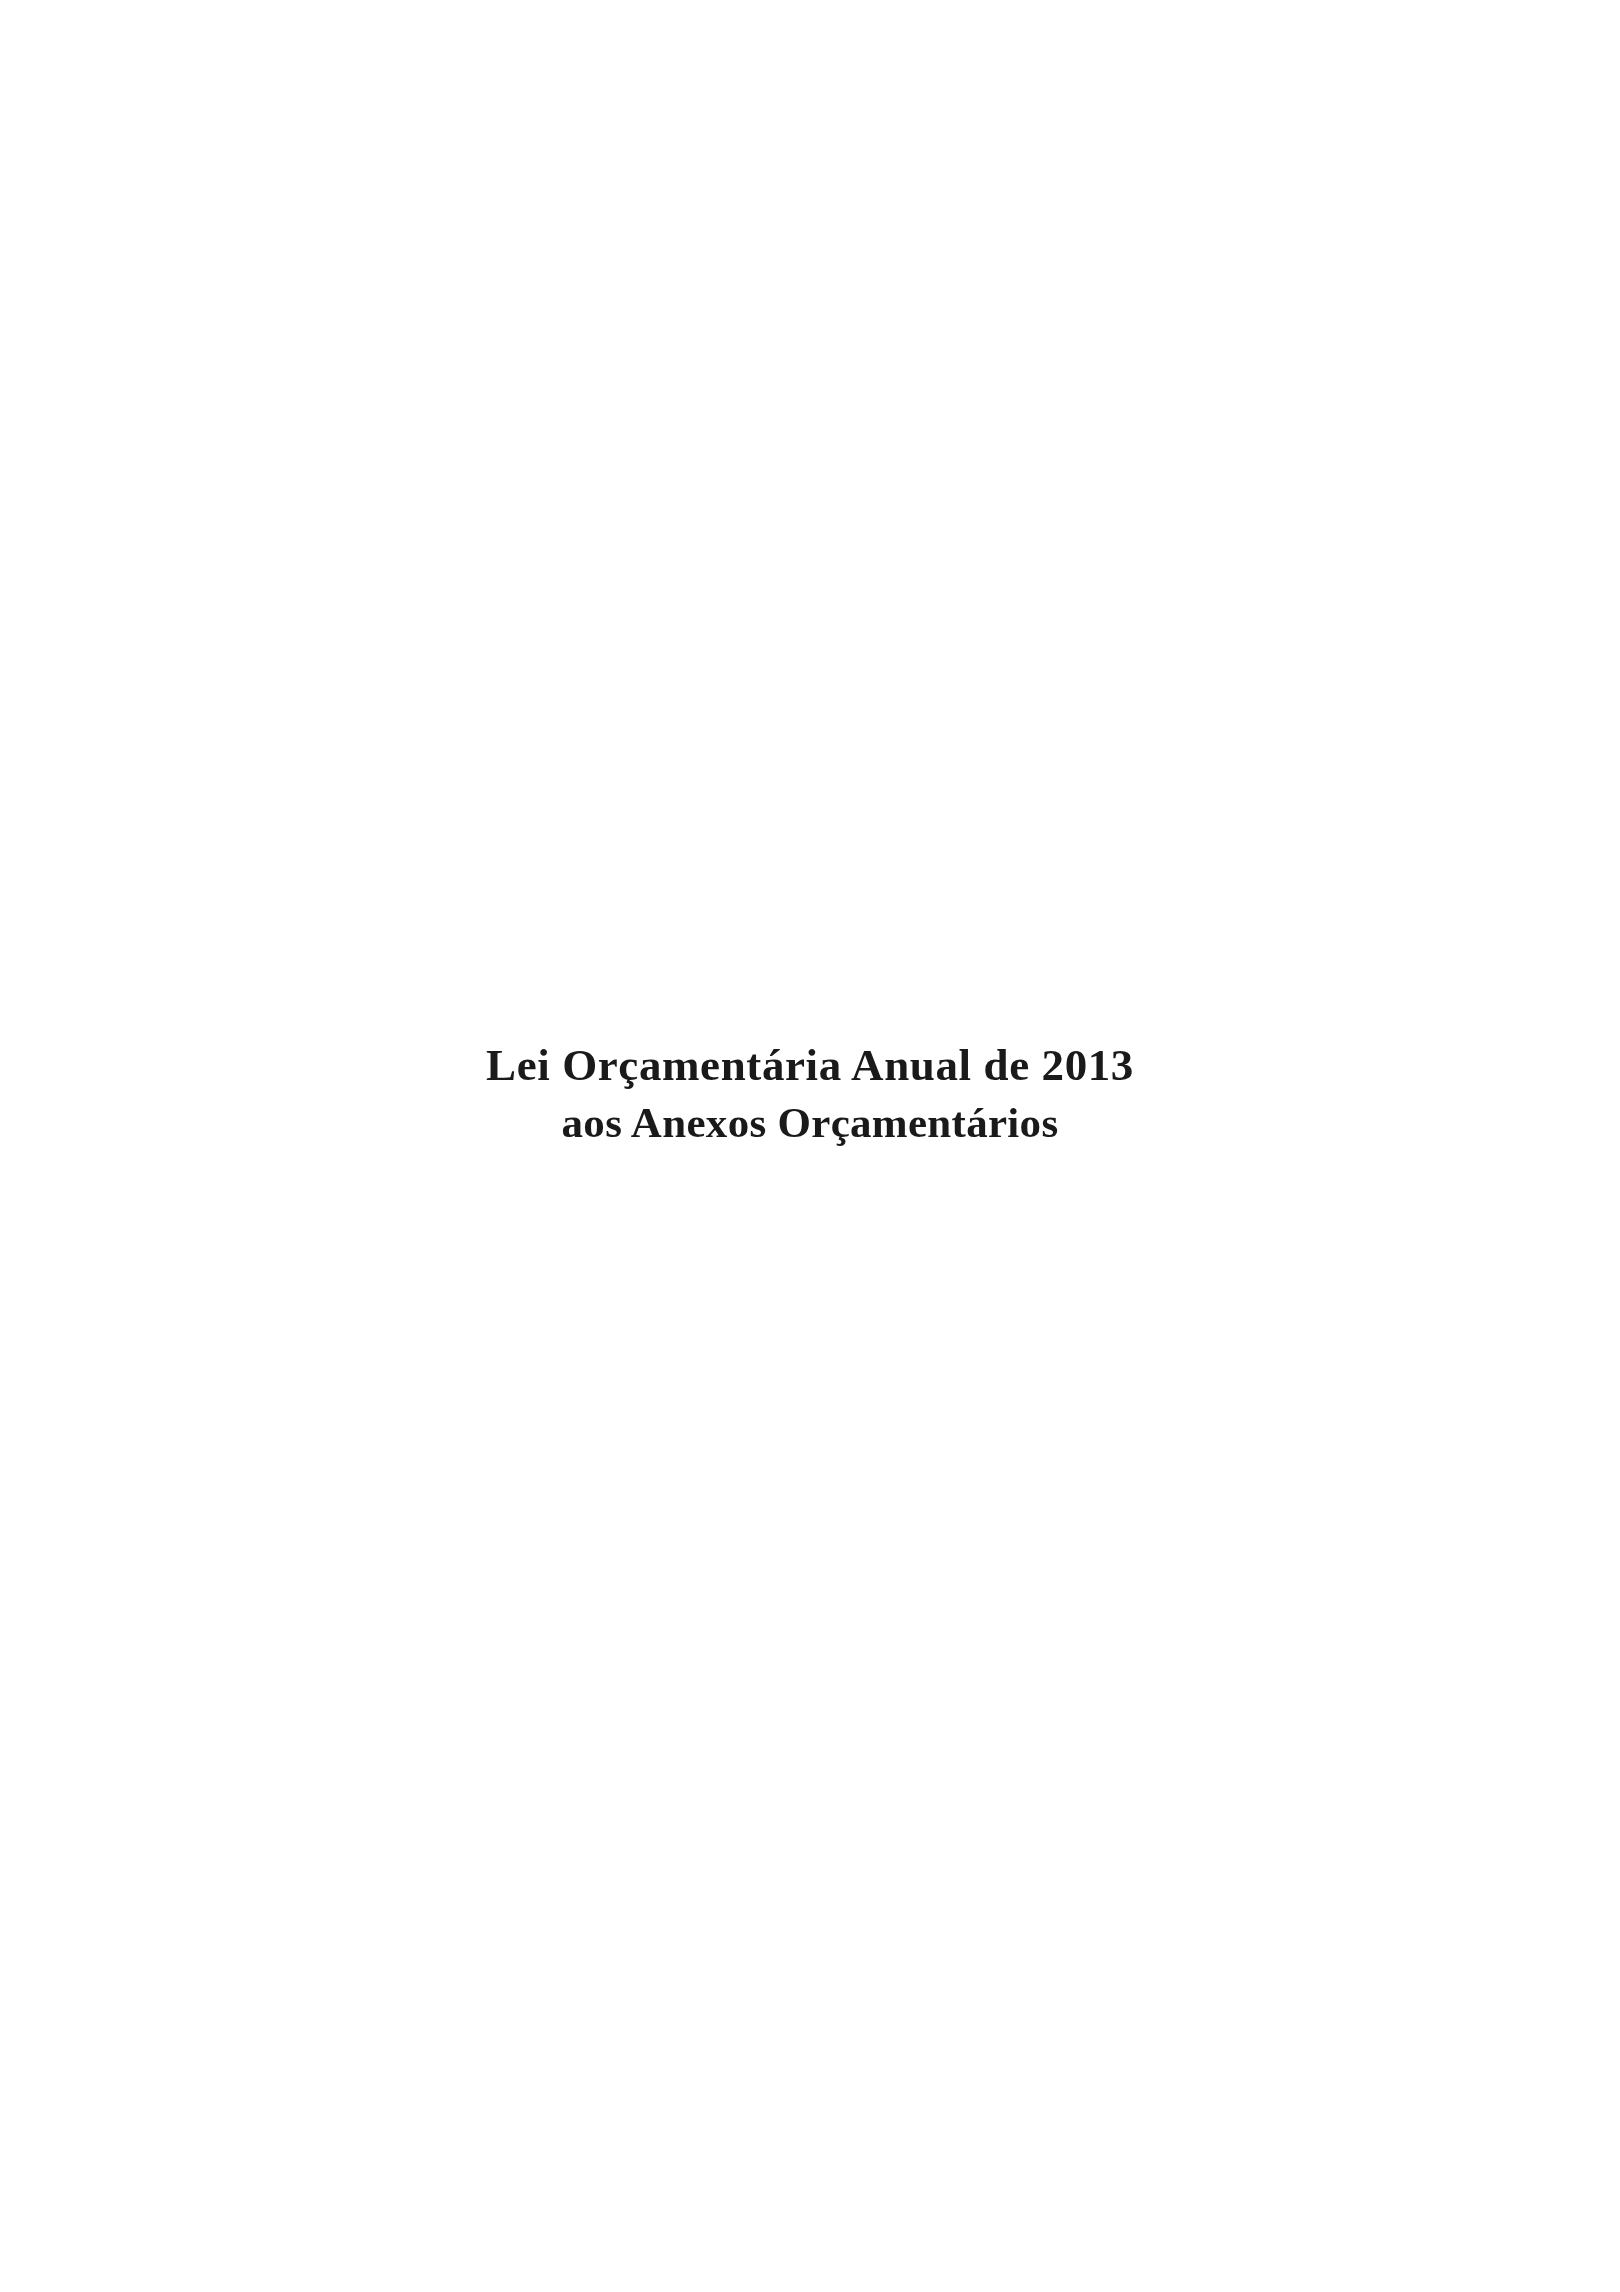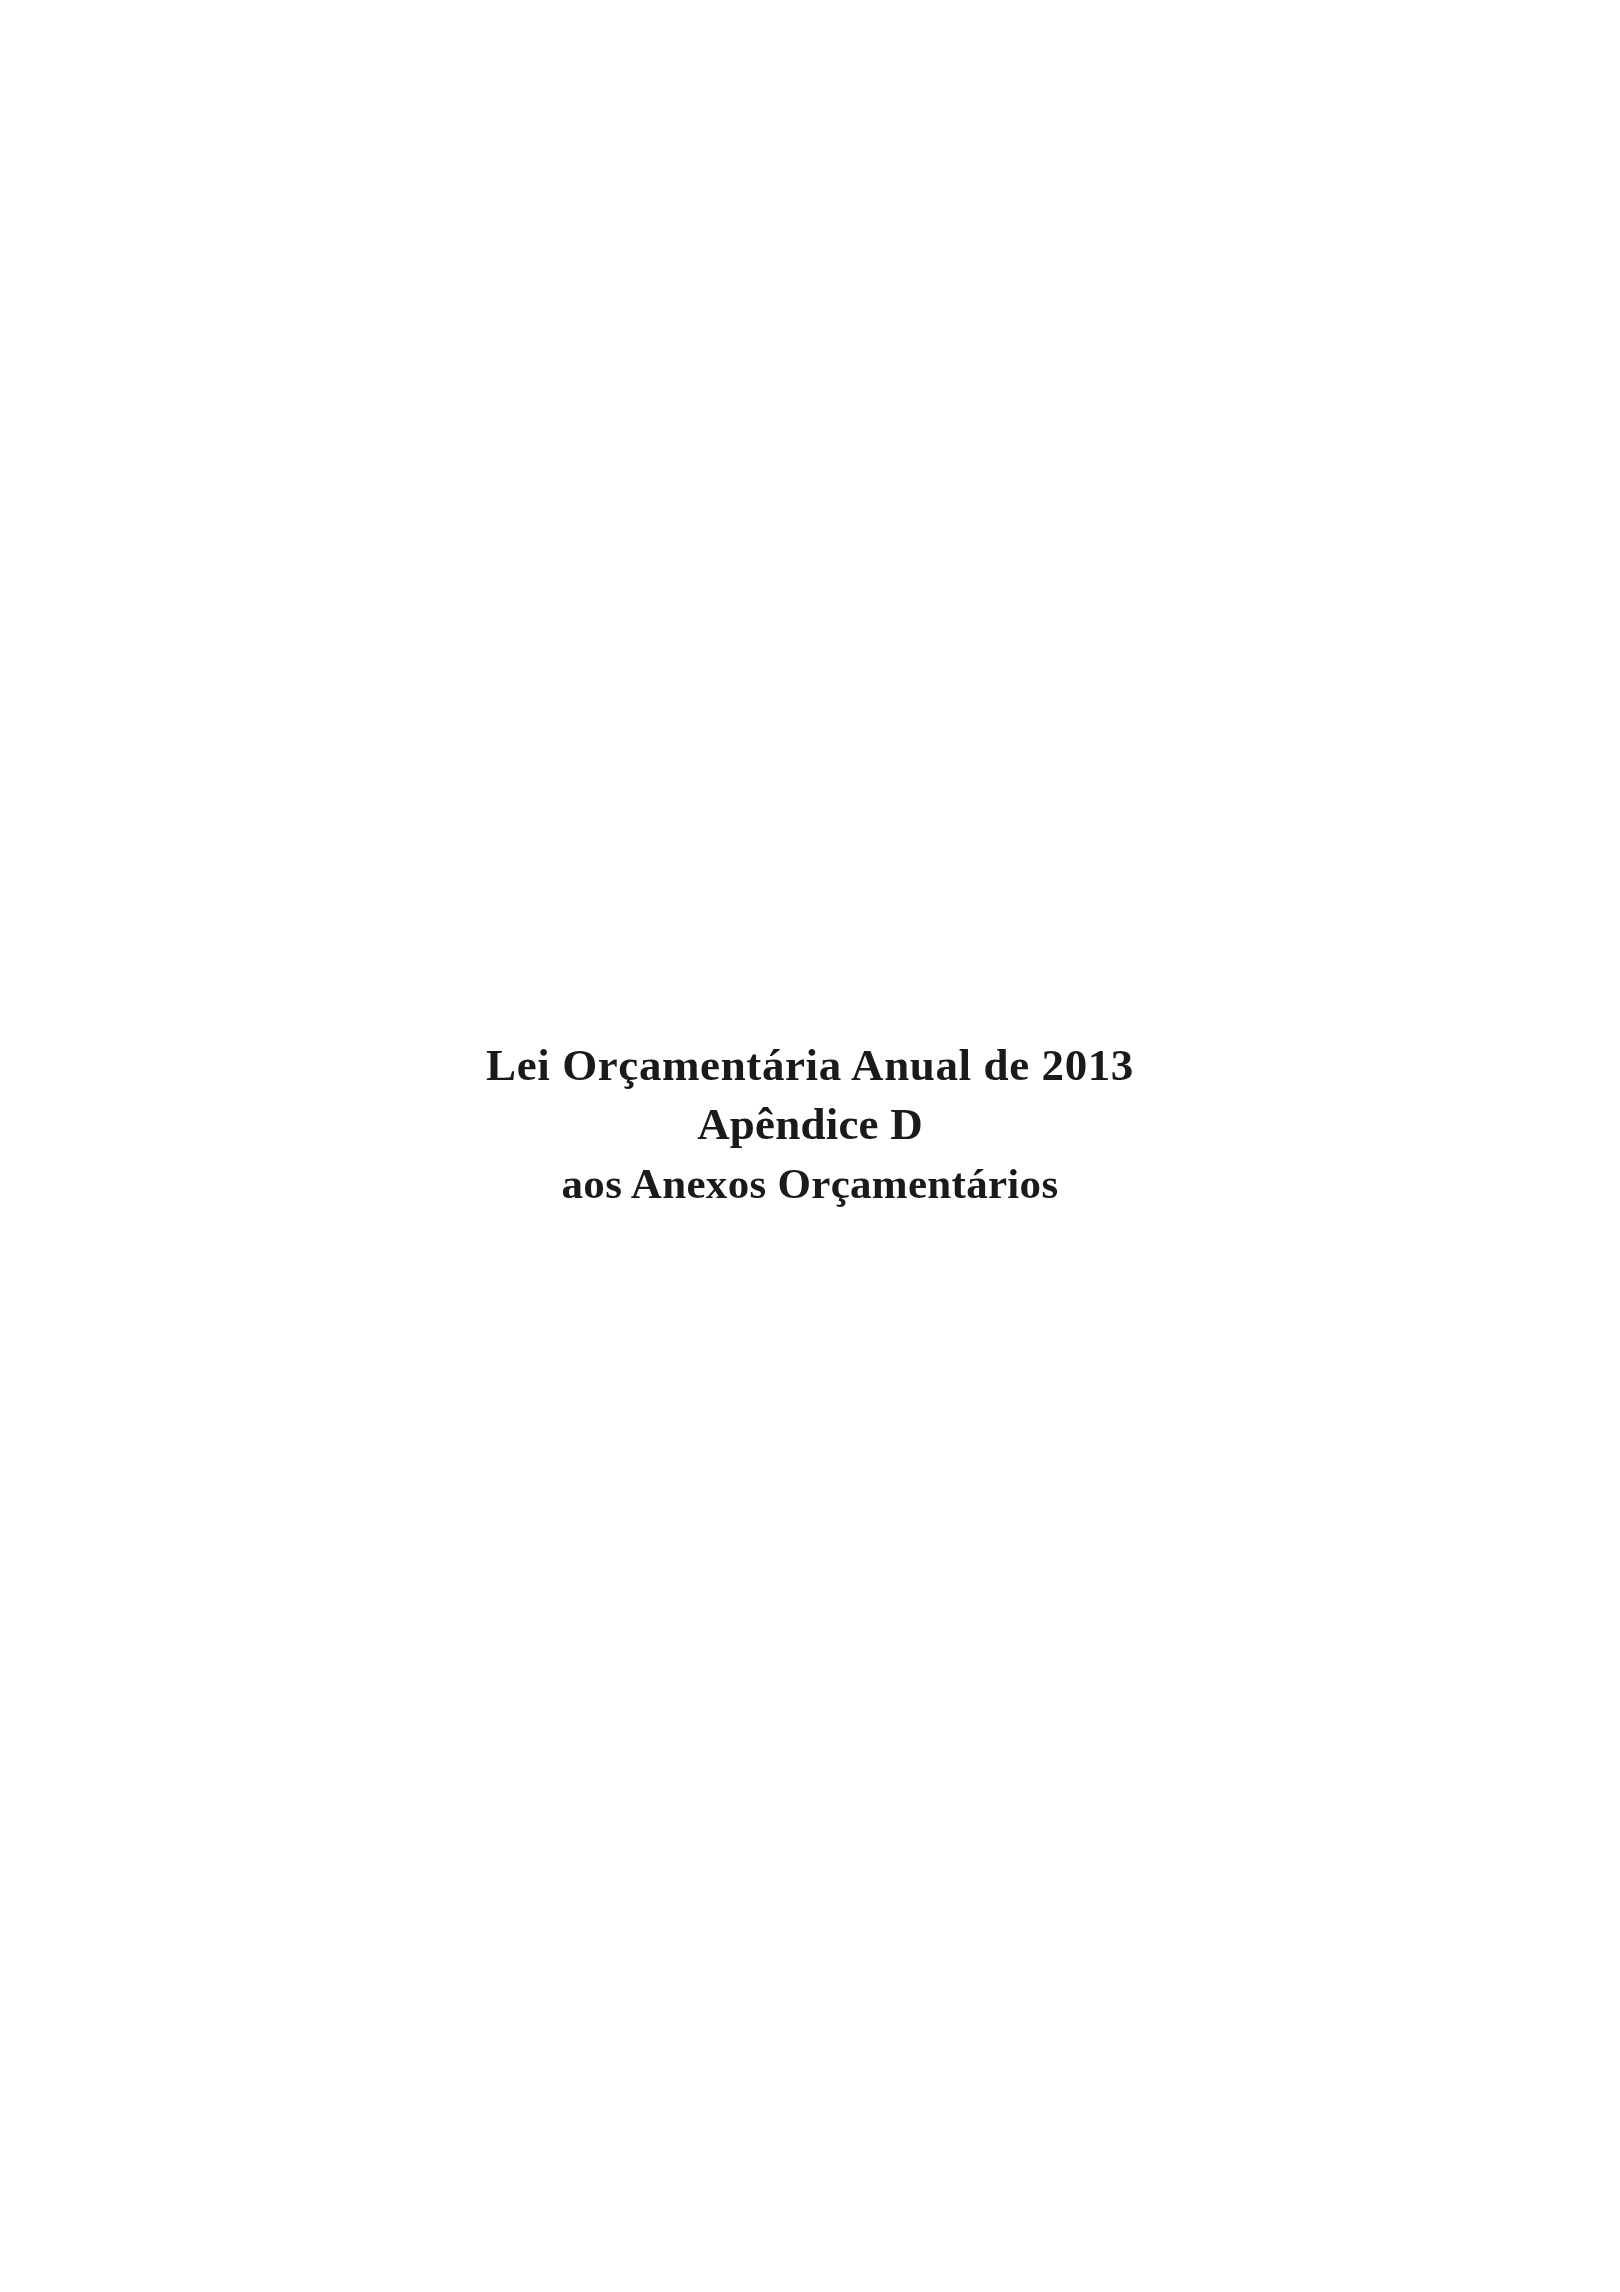--- a/index.html
+++ b/index.html
@@ -68,21 +68,20 @@
 </style>
 </head>
 <body style="background: rgb(255, 255, 255); color: rgb(26, 26, 26);">
 
 <div class="page">
 
   <div class="title-block">
 
     <div class="doc-line1 sc">Lei Orçamentária Anual de 2013</div>
 
-    <div class="doc-line2">Apêndice D</div>
 
 
     <div class="doc-line4">aos Anexos Orçamentários</div>
 
   </div>
 
 </div>
 
 
 </body></html>

